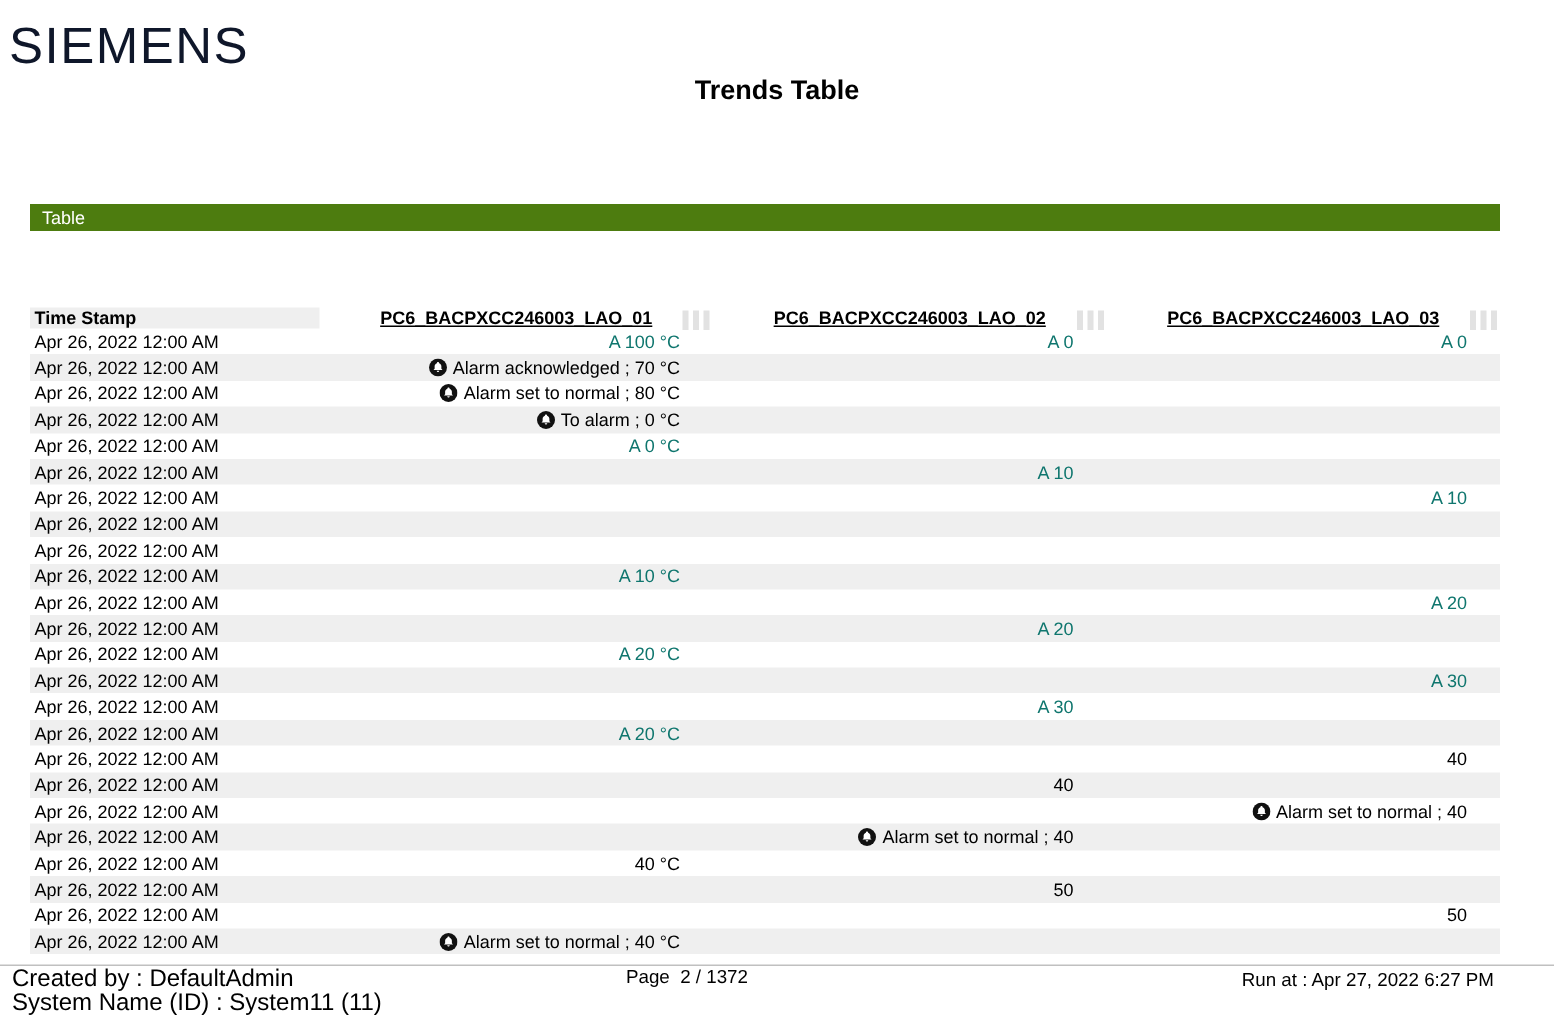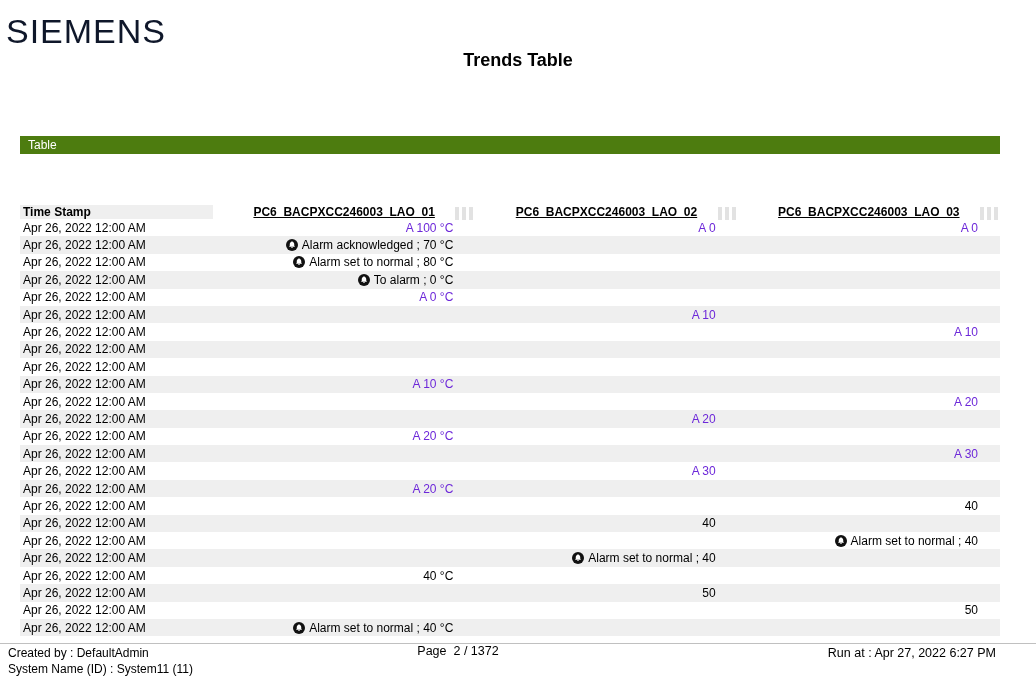--- a/index.html
+++ b/index.html
@@ -21,26 +21,26 @@
   .cell{box-sizing:border-box;white-space:nowrap;overflow:visible;}
   .cell.ts{width:193px;padding-left:3px;}
   .cell.val{width:262.33px;text-align:right;padding-right:22px;position:relative;}
 
   .thead{height:17px;font-weight:bold;align-items:flex-end;}
   .thead .cell.ts{background:#EFEFEF;}
   .thead .cell.val{text-align:center;padding-right:0;text-decoration:underline;}
   .ticks{position:absolute;right:2px;top:2px;display:flex;gap:3px;}
   .tick{width:4px;height:13px;background:#E2E2E2;}
 
-  .red{color:#6d28d9;}
+  .red{color:#0f766e;}
   .bell{display:inline-block;vertical-align:-2px;margin-right:4px;line-height:0;}
 
   .footer-line{position:absolute;top:643px;left:0;width:1036px;
                border-top:1px solid #C0C0C0;}
-  .footer-left{position:absolute;top:645px;left:8px;font-size:12px;line-height:16px;}
+  .footer-left{position:absolute;top:645px;left:8px;font-size:16px;line-height:16px;}
   .footer-page{position:absolute;top:644px;left:0;width:916px;text-align:center;
                font-size:12.5px;white-space:pre;}
   .footer-run{position:absolute;top:646px;right:40px;font-size:12.5px;}
 </style>
 </head>
 <body>
 
 <div class="logo">SIEMENS</div>
 <div class="title">Trends Table</div>
 

